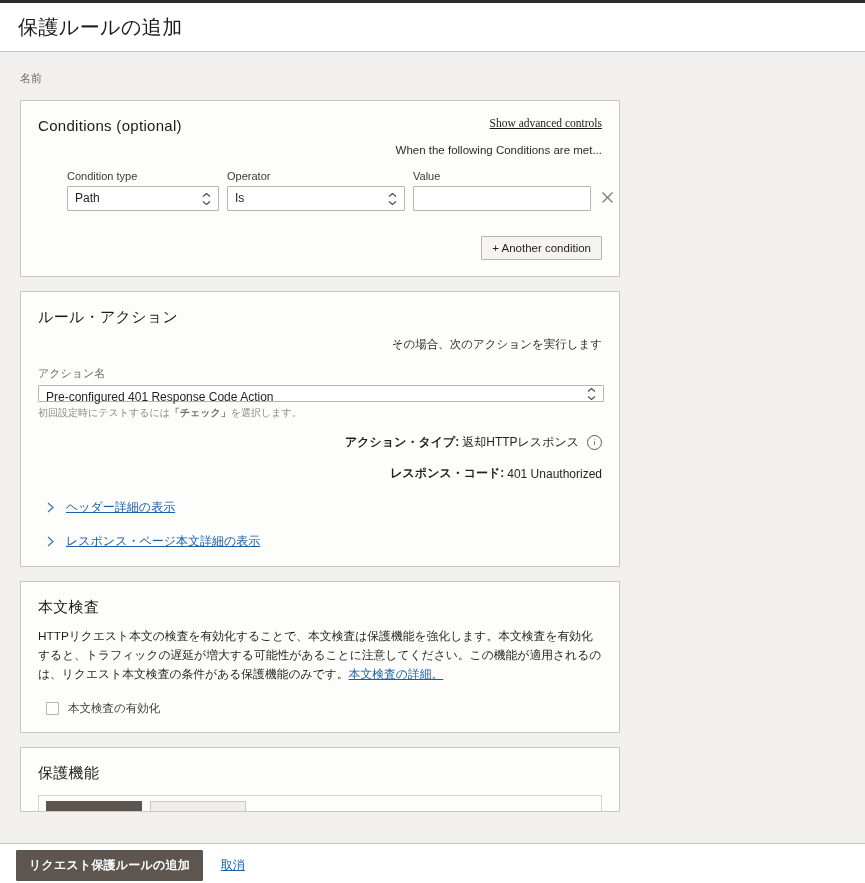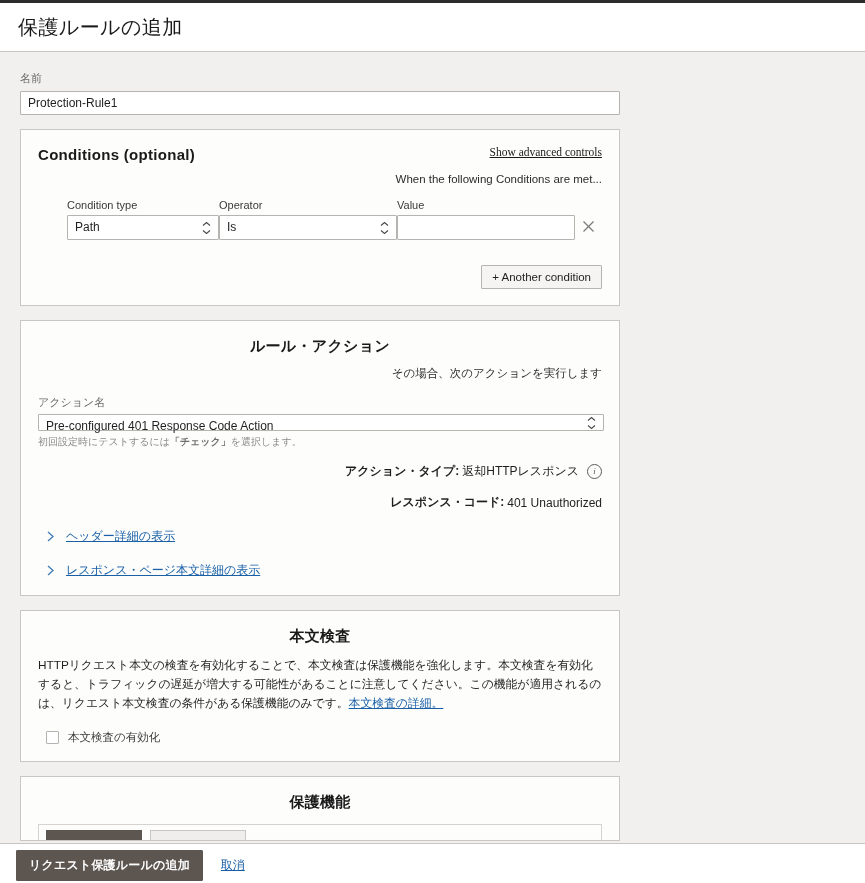--- a/index.html
+++ b/index.html
@@ -97,25 +97,24 @@
   .card {
     margin: 14px 20px 0 20px;
     width: 600px;
     box-sizing: border-box;
     background: #fdfdfc;
     border: 1px solid #c9c7c4;
     padding: 16px 17px 16px 17px;
   }
   .card-title {
     font-size: 15px;
-    font-weight: 700;
+    font-weight: 400;
     color: #1a1a1a;
     margin: 0 0 10px 0;
     letter-spacing: .3px;
-    text-align: center;
   }
   .card-head-row {
     display: flex;
     justify-content: space-between;
     align-items: flex-start;
   }
   .plain-link {
     font-size: 11.5px;
     color: #1a1a1a;
     text-decoration: underline;
@@ -127,21 +126,21 @@
     color: #2c2c2c;
     margin: 0 0 14px 0;
     text-align: right;
   }
 
   
   .cond-row {
     display: flex;
     align-items: flex-end;
     padding-left: 29px;
-    gap: 0;
+    gap: 8px;
   }
   .cond-field {
     display: flex;
     flex-direction: column;
   }
   .cond-label {
     font-size: 11px;
     color: #3a3a3a;
     margin-bottom: 4px;
   }
@@ -387,21 +386,20 @@
 
   <div class="dialog-header">
     <div class="dialog-title">保護ルールの追加</div>
   </div>
 
   <div class="scroll-body">
     <div class="content-col">
 
       <div class="field-block">
         <div class="field-label">名前</div>
-        <input class="text-input" type="text" value="Protection-Rule1" style="">
       </div>
 
       <div class="card">
         <div class="card-head-row">
           <h2 class="card-title">Conditions (optional)</h2>
           <span class="plain-link">Show advanced controls</span>
         </div>
         <p class="card-sub">When the following Conditions are met...</p>
 
         <div class="cond-row">

